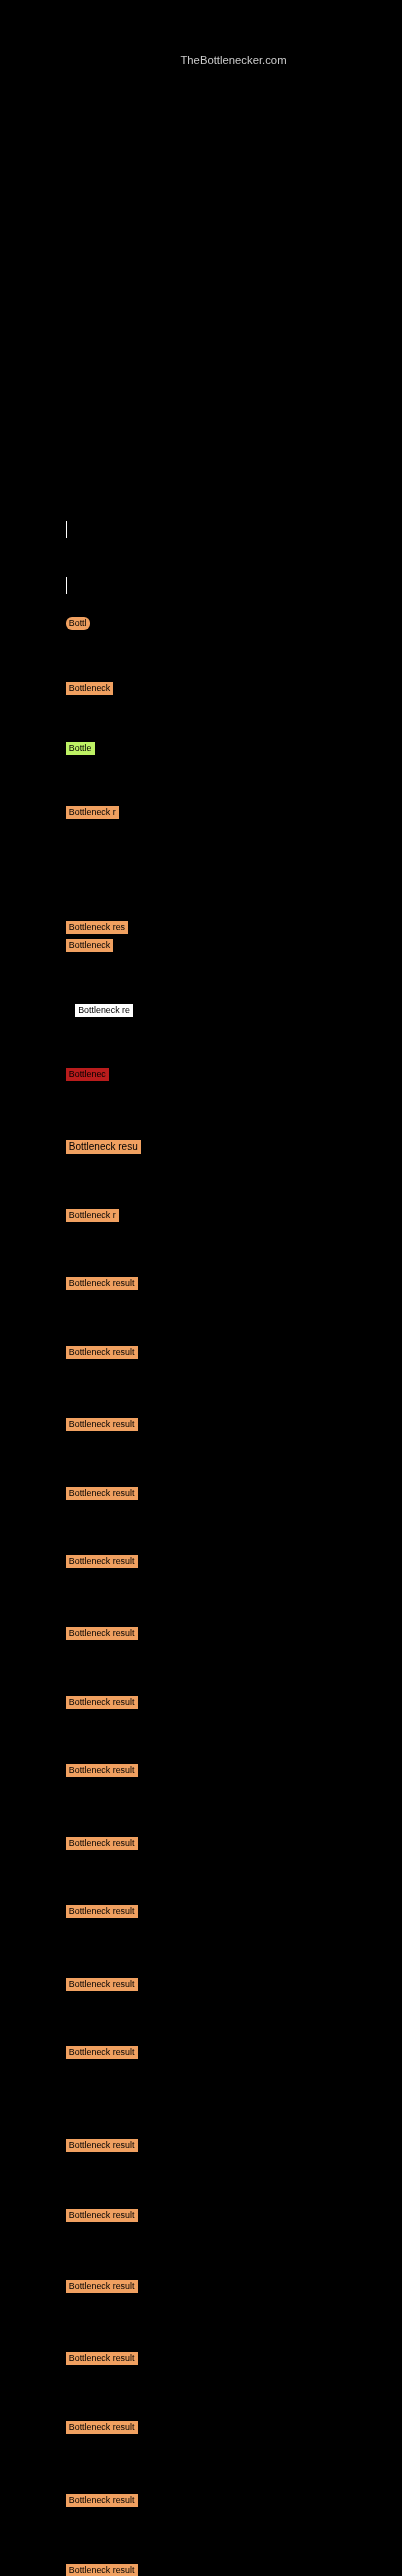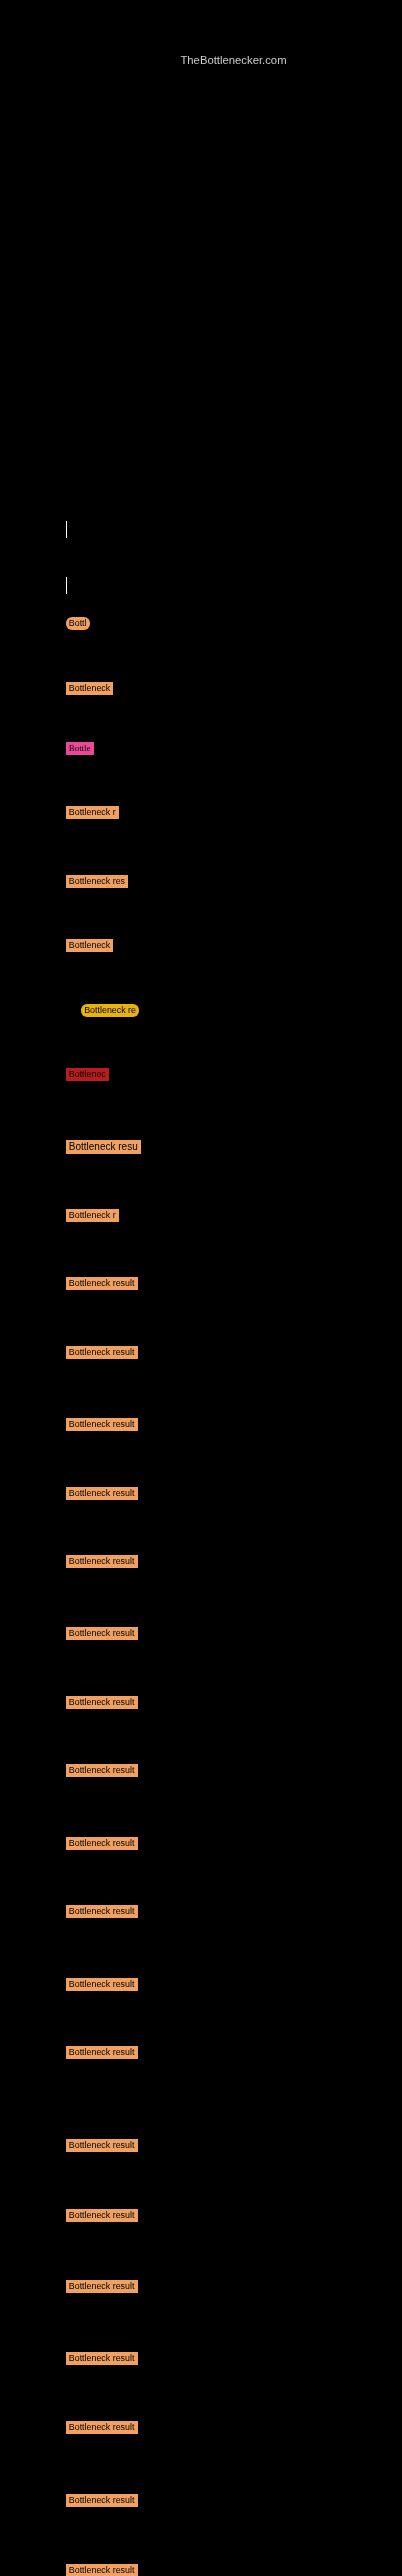--- a/index.html
+++ b/index.html
@@ -29,29 +29,29 @@
 
 <div style="position: relative; width: 403px; height: 2576px; background: #000000;">
 
   <div style="position: absolute; top: 419px; left: 1.6px; width: 1.6px; height: 17.7px; background-color: #ffffff;"></div>
   <div style="position: absolute; top: 475px; left: 1.6px; width: 1.6px; height: 17.7px; background-color: #ffffff;"></div>
 
   <div style="position: absolute; top: 515px; left: 1.6px; background-color: #f0a060; color: #000; font-size: 8.9px; padding: 1.6px 3.2px; white-space: nowrap; overflow: hidden; max-width: 34px; border-radius: 6px;">Bottl</div>
 
   <div style="position: absolute; top: 580px; left: 1.6px; background-color: #f0a060; color: #000; font-size: 8.9px; padding: 1.6px 3.2px; white-space: nowrap; overflow: hidden; max-width: 58px;">Bottleneck</div>
 
-  <div style="position: absolute; top: 640px; left: 1.6px; background-color: #ec4899; color: #000; font-size: 8.9px; padding: 1.6px 3.2px; white-space: nowrap; overflow: hidden; max-width: 39px; font-family: Liberation Serif, serif;">Bottle</div>
+  <div style="position: absolute; top: 640px; left: 1.6px; background-color: #bef264; color: #000; font-size: 8.9px; padding: 1.6px 3.2px; white-space: nowrap; overflow: hidden; max-width: 39px;">Bottle</div>
 
   <div style="position: absolute; top: 704px; left: 1.6px; background-color: #f0a060; color: #000; font-size: 8.9px; padding: 1.6px 3.2px; white-space: nowrap; overflow: hidden; max-width: 68px;">Bottleneck r</div>
 
-  <div style="position: absolute; top: 773px; left: 1.6px; background-color: #f0a060; color: #000; font-size: 8.9px; padding: 1.6px 3.2px; white-space: nowrap; overflow: hidden; max-width: 77px;">Bottleneck res</div>
+  <div style="position: absolute; top: 819px; left: 1.6px; background-color: #f0a060; color: #000; font-size: 8.9px; padding: 1.6px 3.2px; white-space: nowrap; overflow: hidden; max-width: 77px;">Bottleneck res</div>
 
   <div style="position: absolute; top: 837px; left: 1.6px; background-color: #f0a060; color: #000; font-size: 8.9px; padding: 1.6px 3.2px; white-space: nowrap; overflow: hidden; max-width: 58px;">Bottleneck</div>
 
-  <div style="position: absolute; top: 902px; left: 17px; background-color: #eab308; color: #000; font-size: 8.9px; padding: 1.6px 3.2px; white-space: nowrap; overflow: hidden; max-width: 72px; border-radius: 6px;">Bottleneck re</div>
+  <div style="position: absolute; top: 902px; left: 11px; background-color: #ffffff; color: #000; font-size: 8.9px; padding: 1.6px 3.2px; white-space: nowrap; overflow: hidden; max-width: 72px;">Bottleneck re</div>
 
   <div style="position: absolute; top: 966px; left: 1.6px; background-color: #b91c1c; color: #000; font-size: 8.9px; padding: 1.6px 3.2px; white-space: nowrap; overflow: hidden; max-width: 53px;">Bottlenec</div>
 
   <div style="position: absolute; top: 1038px; left: 1.6px; background-color: #f0a060; color: #000; font-size: 10px; padding: 1.6px 3.2px; white-space: nowrap; overflow: hidden; max-width: 84px;">Bottleneck resu</div>
 
   <div style="position: absolute; top: 1107px; left: 1.6px; background-color: #f0a060; color: #000; font-size: 8.9px; padding: 1.6px 3.2px; white-space: nowrap; overflow: hidden; max-width: 68px;">Bottleneck r</div>
 
   <div style="position: absolute; top: 1175px; left: 1.6px; background-color: #f0a060; color: #000; font-size: 8.9px; padding: 1.6px 3.2px; white-space: nowrap; overflow: hidden; max-width: 93px;">Bottleneck result</div>
 
   <div style="position: absolute; top: 1244px; left: 1.6px; background-color: #f0a060; color: #000; font-size: 8.9px; padding: 1.6px 3.2px; white-space: nowrap; overflow: hidden; max-width: 93px;">Bottleneck result</div>

